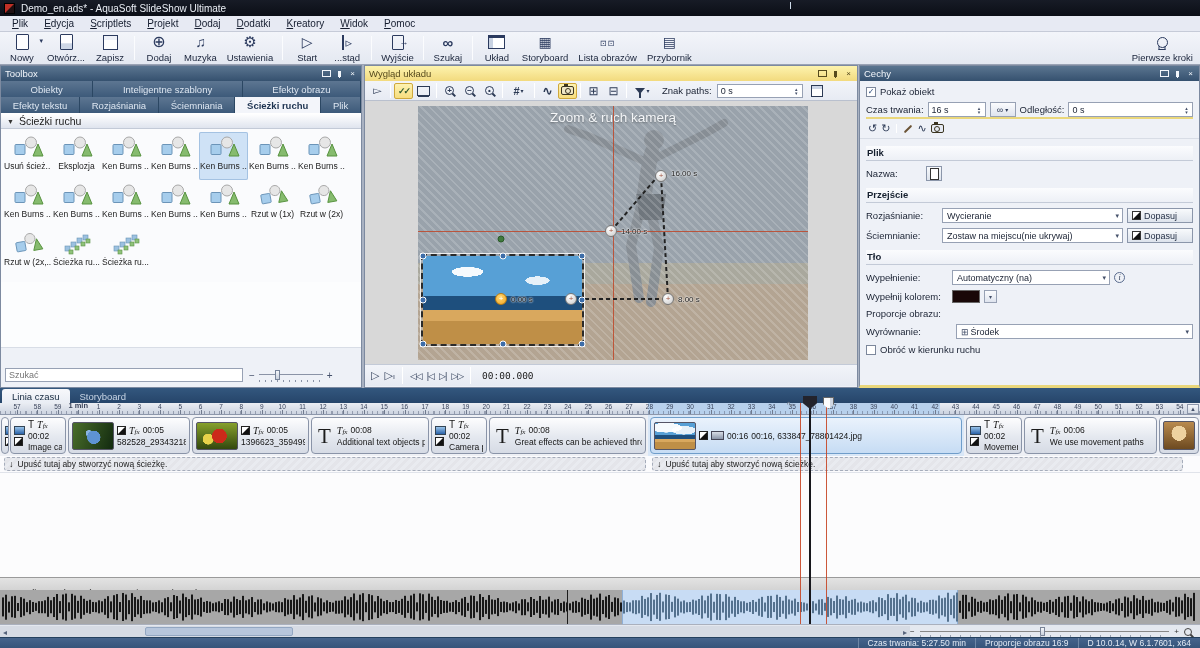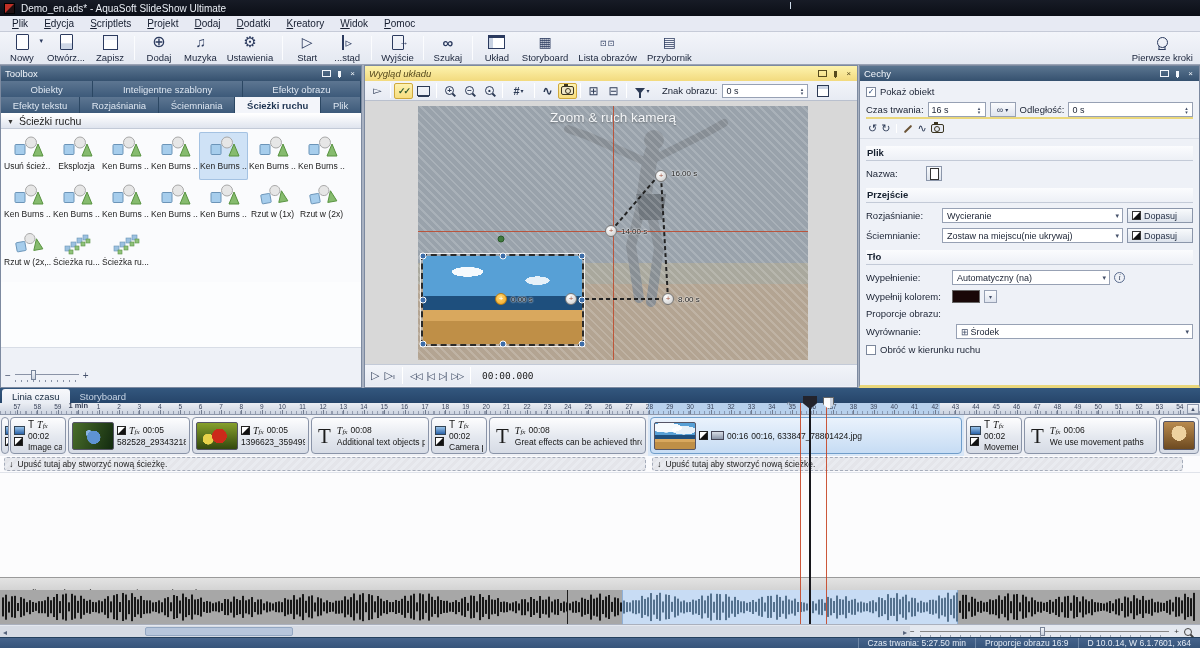--- a/index.html
+++ b/index.html
@@ -43,21 +43,21 @@
   .ic-image-list::before { content:"⊡⊡"; font-size:8px; letter-spacing:1px; }
   .ic-toolbox::before { content:"▤"; font-size:14px; }
   .ic-bulb { position:relative; }
   .ic-bulb::before { content:""; display:block; width:9px; height:9px; border:1.4px solid #2b3a5e; border-radius:50%; }
   .ic-bulb::after { content:""; position:absolute; left:50%; bottom:-2px; transform:translateX(-50%); width:5px; height:3px; border:1px solid #2b3a5e; border-top:none; }
 
   
   .panel { position:absolute; top:65px; height:323px; background:#eef1f7; border:1px solid #7d8aa0; }
   .phead { height:15px; display:flex; align-items:center; padding:0 4px; font-size:9.5px; }
   .phead-dark { background:linear-gradient(#5b7590,#35516f); color:#f2f6fb; }
-  .phead-yellow { background:linear-gradient(#fdf3ae,#f2da7e); color:#564a1d;font-style:italic; }
+  .phead-yellow { background:linear-gradient(#fdf3ae,#f2da7e); color:#564a1d; }
   .winbtns { margin-left:auto; display:flex; gap:4px; align-items:center; }
   .wb { width:9px; height:9px; display:flex; align-items:center; justify-content:center; font-size:8px; }
   .wb-rest::before { content:""; width:7px; height:5px; border:1px solid currentColor; display:block; }
   .wb-pin::before { content:""; width:3px; height:6px; background:currentColor; display:block; box-shadow:0 2px 0 -1px currentColor; }
 
   
   #toolbox { left:0; width:362px; }
   .ttabs { display:flex; height:16px; background:#31506e; }
   .ttab { flex:1 1 auto; display:flex; align-items:center; justify-content:center; font-size:9.5px; color:#dde6f1; background:linear-gradient(#5d7692,#3d5a7a); border-right:1px solid #2b4763; white-space:nowrap; padding:0 6px; }
   .ttab.active { background:#f3f5fa; color:#1d3350; font-weight:bold; }
@@ -641,20 +641,21 @@
               <rect x="20" y="10" width="4" height="4"></rect>
               <rect x="25" y="7" width="4" height="4"></rect>
             </g>
           </svg>
         </span>
         <span class="tlabel">Ścieżka ru...</span>
       </div>
     </div>
   <div class="town-body"></div>
   <div class="tsearchrow">
+    <input class="tsearch" placeholder="Szukać" style="">
     <span class="zslider">
       <span>−</span>
       <span class="ztrack">
           <span class="zline"></span>
           <span class="zdots"></span>
           <span class="zthumb"></span>
         </span>
       <span>+</span>
     </span>
   </div>
@@ -705,21 +706,21 @@
     <span class="tool">
         <span class="ti-plusbox"></span>
       </span>
     <span class="tool">
         <span class="ti-minusbox"></span>
       </span>
     <span class="sep2"></span>
     <span class="tool dd">
         <span class="funnel"></span>
       </span>
-    <span class="lt-label">Znak obrazu:</span>
+    <span class="lt-label">Znak paths:</span>
     <span class="lt-time">
         <span>0 s</span>
         <span class="spin">
           <span>▴</span>
           <span>▾</span>
         </span>
       </span>
     <span class="tool" style="margin-left:4px">
         <span class="ti-floppy"></span>
       </span>

